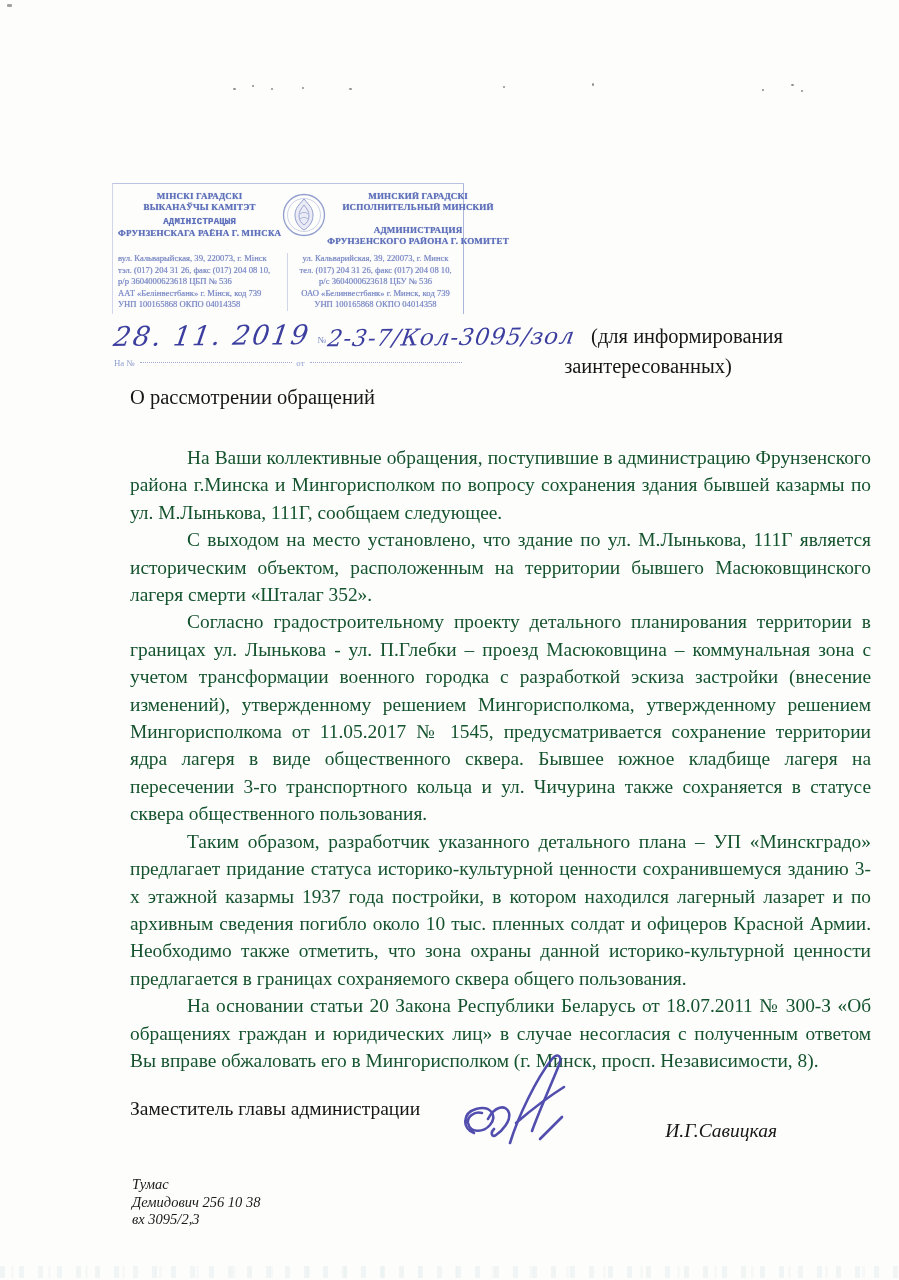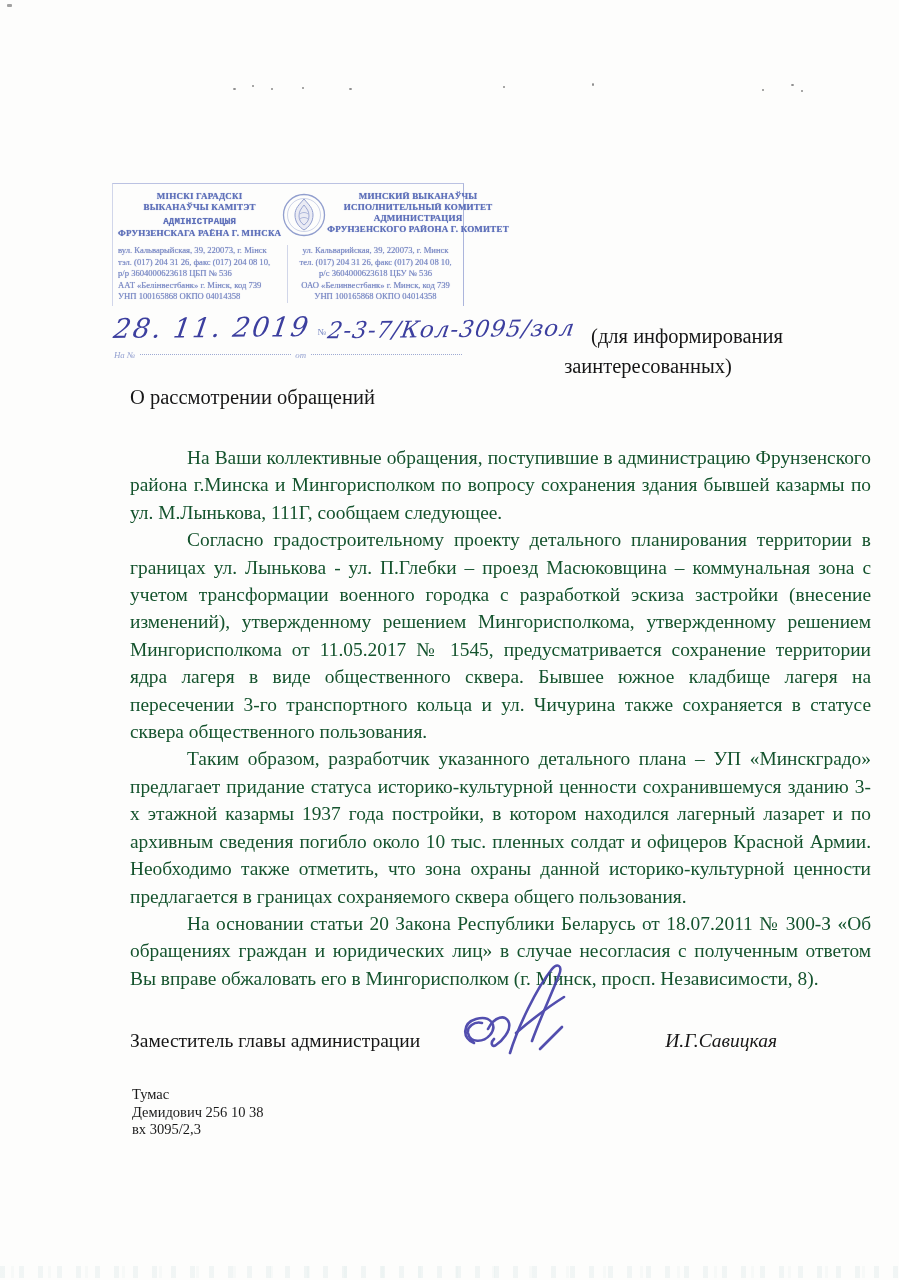--- a/index.html
+++ b/index.html
@@ -39,45 +39,45 @@
         text-shadow:0 0 .7px rgba(126,141,198,.9);white-space:nowrap;overflow:hidden;}
   .addr.left{padding-right:4px;border-right:1px solid rgba(126,141,198,.35);}
   .addr.right{padding-left:5px;text-align:center;}
   .hand-row{display:flex;align-items:flex-end;margin-top:1px;height:38px;}
   .hand{font-family:"DejaVu Serif",serif;font-style:italic;color:#3c3f9f;
         transform:skewX(-9deg) rotate(-.6deg);letter-spacing:2px;white-space:nowrap;}
   .hand-date{font-size:27px;padding:0 4px 2px 2px;}
   .hand-num{font-size:23px;letter-spacing:1px;padding:0 0 3px 2px;}
   .dotline{flex:1;border-bottom:1.5px dotted rgba(126,141,198,.75);height:1px;margin:0 2px 6px 2px;}
   .no-sign{font-size:9px;color:#7e8dc6;padding-bottom:8px;}
-  .form-row{display:flex;align-items:flex-end;font-size:8.8px;color:#93a0d0;height:14px;margin-top:2px;font-style:italic;}
+  .form-row{display:flex;align-items:flex-end;font-size:8.8px;color:#93a0d0;height:14px;margin-top:2px;}
   .form-row .lbl{padding:0 3px 1px 2px;}
 
   
   .addressee{position:absolute;left:478px;top:322px;width:340px;
              font-size:20.5px;line-height:29.5px;text-align:center;}
   .addressee .l1{padding-left:78px;}
 
   
   .subject{position:absolute;left:130px;top:386px;font-size:20.5px;}
 
   
   .docbody{position:absolute;left:130px;top:444px;width:741px;}
   .docbody p{
     margin:0;font-size:19.4px;line-height:27.4px;text-align:justify;
     text-indent:57px;color:#14532d;
   }
   
-  .sigrow{position:relative;display:flex;margin-top:38px;font-size:19.5px;}
+  .sigrow{position:relative;display:flex;margin-top:24px;font-size:19.5px;flex-direction:column;}
   .sig-title{white-space:nowrap;}
   .sig-name{margin-left:auto;margin-right:94px;white-space:nowrap;font-style:italic;}
   .autograph{position:absolute;left:322px;bottom:-22px;pointer-events:none;}
 
   
-  .footer{margin-top:34px;margin-left:2px;font-size:14.5px;line-height:17.5px;color:#1a1a1a;}
+  .footer{margin-top:34px;margin-left:2px;font-size:14.5px;line-height:17.5px;color:#1a1a1a;font-style:italic;}
 </style>
 </head>
 <body>
 
 <div class="page">
 
   <div class="corner-mark"></div>
   <div class="speck" style="left:233px;top:88px;width:3px;height:2px;"></div>
   <div class="speck" style="left:252px;top:85px;width:2px;height:2px;"></div>
   <div class="speck" style="left:271px;top:88px;width:2px;height:2px;"></div>
@@ -102,23 +102,23 @@
         <div class="emblem-wrap">
           <svg width="46" height="46" viewBox="0 0 46 46">
             <circle cx="23" cy="23" r="20.5" fill="none" stroke="#7e8dc6" stroke-width="1.3" opacity=".85"></circle>
             <circle cx="23" cy="23" r="16.5" fill="none" stroke="#7e8dc6" stroke-width=".7" opacity=".55"></circle>
             <path d="M23 7 C28 13 32 16 32 23 C32 30 28 35 23 38 C18 35 14 30 14 23 C14 16 18 13 23 7 Z" fill="rgba(126,141,198,.18)" stroke="#7e8dc6" stroke-width="1" opacity=".85"></path>
             <path d="M23 13 C26 17 28 19 28 24 C28 28 26 31 23 33 C20 31 18 28 18 24 C18 19 20 17 23 13 Z" fill="none" stroke="#7e8dc6" stroke-width=".9" opacity=".8"></path>
             <path d="M19 22 C21 20 25 20 27 22 M19 27 C21 25 25 25 27 27" fill="none" stroke="#7e8dc6" stroke-width=".8" opacity=".7"></path>
           </svg>
         </div>
         <div class="org">
-          <div>МИНСКИЙ ВЫКАНАЎЧЫ</div>
-          <div>ИСПОЛНИТЕЛЬНЫЙ КОМИТЕТ</div>
-          <div style="margin-top:0;">АДМИНИСТРАЦИЯ</div>
+          <div>МИНСКИЙ ГАРАДСКІ</div>
+          <div>ИСПОЛНИТЕЛЬНЫЙ МИНСКИЙ</div>
+          <div style="margin-top:12px;">АДМИНИСТРАЦИЯ</div>
           <div>ФРУНЗЕНСКОГО РАЙОНА Г. КОМИТЕТ</div>
         </div>
       </div>
       <div class="addr-row">
         <div class="addr left">
           <div>вул. Кальварыйская, 39, 220073, г. Мінск</div>
           <div>тэл. (017) 204 31 26, факс (017) 204 08 10,</div>
           <div>р/р 3604000623618 ЦБП № 536</div>
           <div>ААТ «Белінвестбанк» г. Мінск, код 739</div>
           <div>УНП 100165868  ОКПО 04014358</div>
@@ -148,20 +148,21 @@
 
   <div class="addressee">
     <div class="l1">(для информирования</div>
     <div>заинтересованных)</div>
   </div>
 
   <div class="subject">О рассмотрении обращений</div>
 
   <div class="docbody">
     <p>На Ваши коллективные обращения, поступившие в администрацию Фрунзенского района г.Минска и Мингорисполком по вопросу сохранения здания бывшей казармы по ул. М.Лынькова, 111Г, сообщаем следующее.</p>
+    <p>С выходом на место установлено, что здание по ул. М.Лынькова, 111Г является историческим объектом, расположенным на территории бывшего Масюковщинского лагеря смерти «Шталаг 352».</p>
     <p>Согласно градостроительному проекту детального планирования территории в границах ул. Лынькова - ул. П.Глебки – проезд Масюковщина – коммунальная зона с учетом трансформации военного городка с разработкой эскиза застройки (внесение изменений), утвержденному решением Мингорисполкома, утвержденному решением Мингорисполкома от 11.05.2017 № 1545, предусматривается сохранение территории ядра лагеря в виде общественного сквера. Бывшее южное кладбище лагеря на пересечении 3-го транспортного кольца и ул. Чичурина также сохраняется в статусе сквера общественного пользования.</p>
     <p>Таким образом, разработчик указанного детального плана – УП «Минскградо» предлагает придание статуса историко-культурной ценности сохранившемуся зданию 3-х этажной казармы 1937 года постройки, в котором находился лагерный лазарет и по архивным сведения погибло около 10 тыс. пленных солдат и офицеров Красной Армии. Необходимо также отметить, что зона охраны данной историко-культурной ценности предлагается в границах сохраняемого сквера общего пользования.</p>
     <p>На основании статьи 20 Закона Республики Беларусь от 18.07.2011 № 300-З «Об обращениях граждан и юридических лиц» в случае несогласия с полученным ответом Вы вправе обжаловать его в Мингорисполком (г. Минск, просп. Независимости, 8).</p>
 
     <div class="sigrow">
       <span class="sig-title">Заместитель главы администрации</span>
       <span class="autograph">
         <svg width="160" height="112" viewBox="0 0 160 112">
           <g fill="none" stroke="#4440a8" stroke-width="2.6" stroke-linecap="round" opacity=".92">
             <path d="M22 86 C10 82 10 66 24 62 C38 58 46 68 38 78 C31 86 18 86 16 76 C15 70 22 64 30 66"></path>

